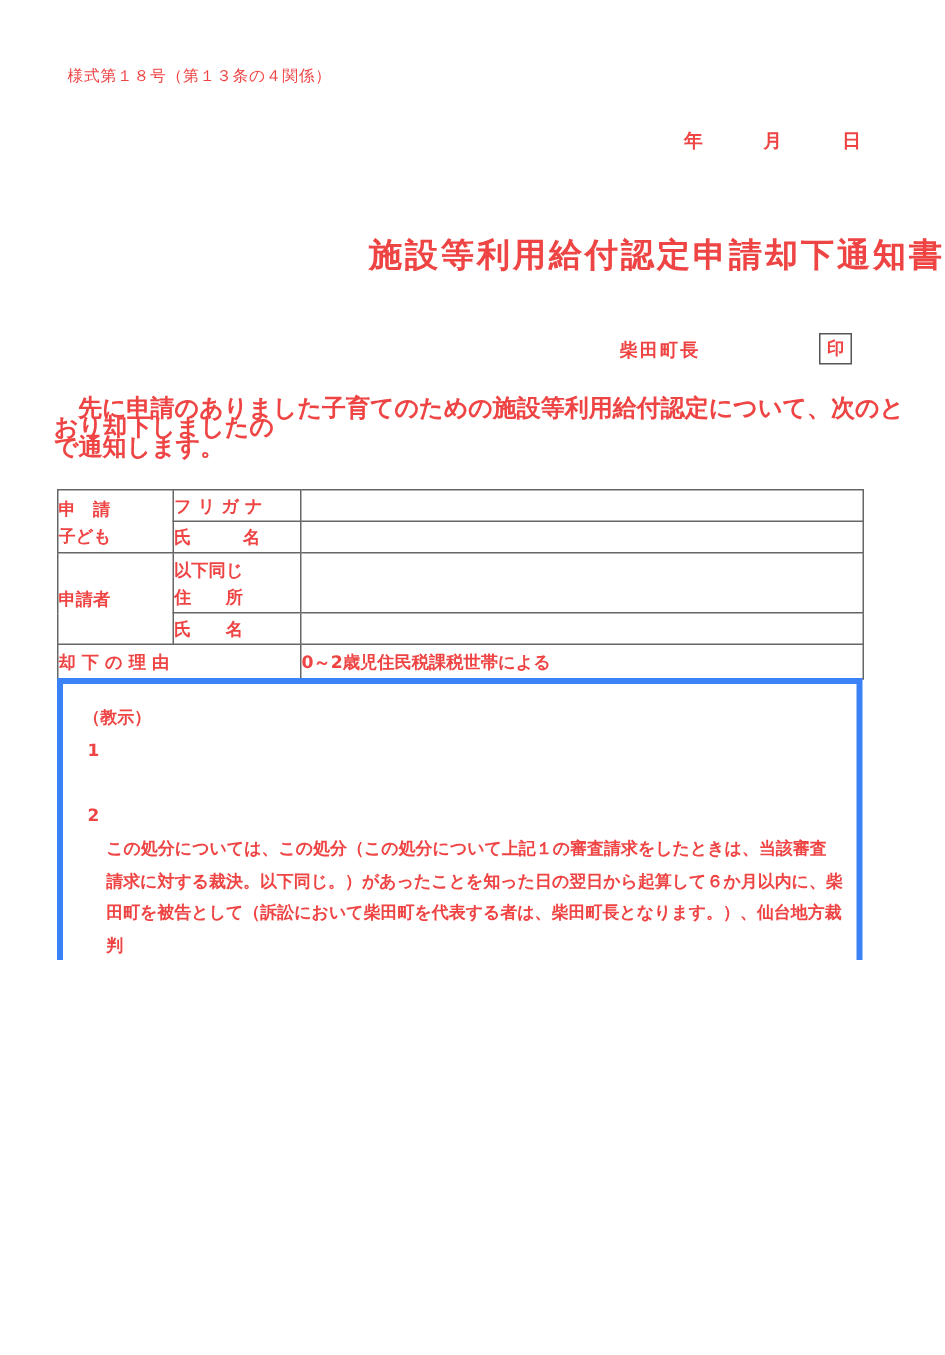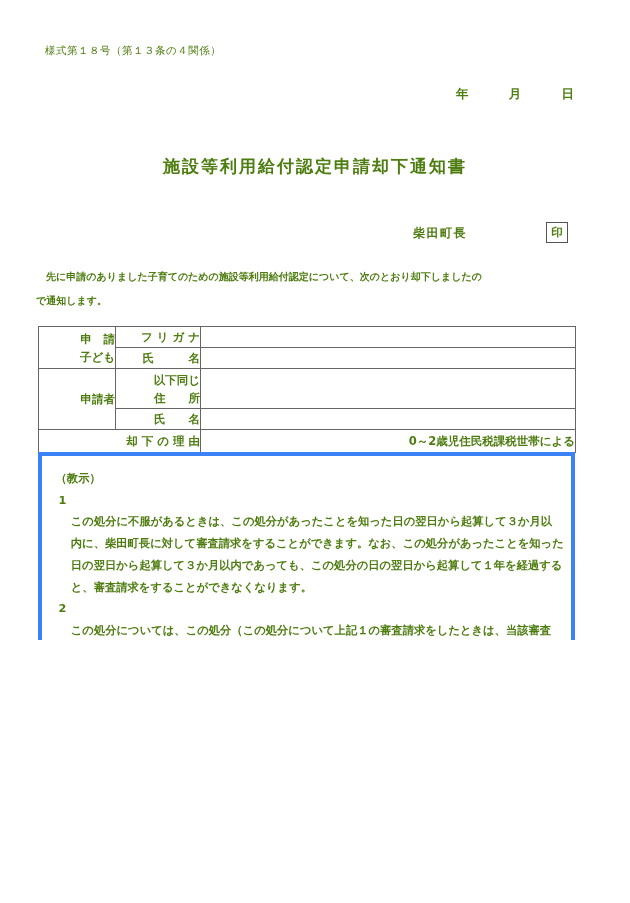--- a/index.html
+++ b/index.html
@@ -1,21 +1,21 @@
 <!DOCTYPE html>
 <html><head>
 <meta charset="utf-8">
 <style>
   html, body { margin: 0; padding: 0; background: #ffffff; }
   .page {
     position: relative;
     width: 630px;
     height: 640px;
     background: #ffffff;
-    color: #4d7c0f;
+    color: #ef4444;
     font-family: "DejaVu Sans", sans-serif;
     overflow: hidden;
   }
   .form-number {
     position: absolute;
     left: 45px;
     top: 44px;
     font-family: "DejaVu Serif", serif;
     font-size: 10.5px;
     letter-spacing: 0.5px;
@@ -29,22 +29,22 @@
     display: flex;
     justify-content: space-between;
     font-size: 12.5px;
     font-weight: 600;
   }
   .doc-title {
     position: absolute;
     left: 0;
     right: 0;
     top: 155px;
-    text-align: center;
-    font-size: 17px;
+    text-align: right;
+    font-size: 22px;
     font-weight: 700;
     letter-spacing: 2px;
     white-space: nowrap;
   }
   .mayor-line {
     position: absolute;
     left: 413px;
     top: 225px;
     font-size: 12px;
     font-weight: 600;
@@ -63,39 +63,39 @@
     justify-content: center;
     font-size: 11.5px;
     font-weight: 600;
     background: #fff;
   }
   .body-paragraph {
     position: absolute;
     left: 36px;
     top: 265px;
     width: 580px;
-    font-size: 10px;
-    font-weight: 600;
-    line-height: 24px;
+    font-size: 16px;
+    font-weight: 600;
+    line-height: 13px;
     white-space: pre-line;
   }
   table.app-table {
     position: absolute;
     left: 38px;
     top: 326px;
     width: 537px;
     border-collapse: collapse;
     table-layout: fixed;
     font-size: 11.5px;
     font-weight: 600;
   }
   table.app-table td {
     border: 1px solid #666;
     padding: 0;
-    text-align: right;
+    text-align: left;
     vertical-align: middle;
     white-space: pre-line;
     line-height: 18px;
     overflow: hidden;
   }
   table.app-table col.c1 { width: 77px; }
   table.app-table col.c2 { width: 85px; }
   table.app-table col.c3 { width: 375px; }
   tr.r1 { height: 21px; }
   tr.r2 { height: 21px; }
@@ -193,24 +193,21 @@
     <tr class="r5">
       <td colspan="2">却 下 の 理 由</td>
       <td class="value-cell">0～2歳児住民税課税世帯による</td>
     </tr>
   </tbody>
     </table>
 
   <div class="notice-box">
     <p class="notice-heading">（教示）</p>
     <p class="notice-item">
-      <span class="num">1</span><span>この処分に不服があるときは、この処分があったことを知った日の翌日から起算して３か月以
-内に、柴田町長に対して審査請求をすることができます。なお、この処分があったことを知った
-日の翌日から起算して３か月以内であっても、この処分の日の翌日から起算して１年を経過する
-と、審査請求をすることができなくなります。</span>
+      <span class="num">1</span>
     </p>
     <p class="notice-item">
       <span class="num">2</span><span>この処分については、この処分（この処分について上記１の審査請求をしたときは、当該審査
 請求に対する裁決。以下同じ。）があったことを知った日の翌日から起算して６か月以内に、柴
 田町を被告として（訴訟において柴田町を代表する者は、柴田町長となります。）、仙台地方裁判
 所に処分の取消しの訴えを提起することができます。なお、この処分があったことを知った日の
 翌日から起算して６か月以内であっても、この処分の日の翌日から起算して１年を経過すると、
 処分の取消しの訴えを提起することができなくなります。</span>
     </p>
   </div>

